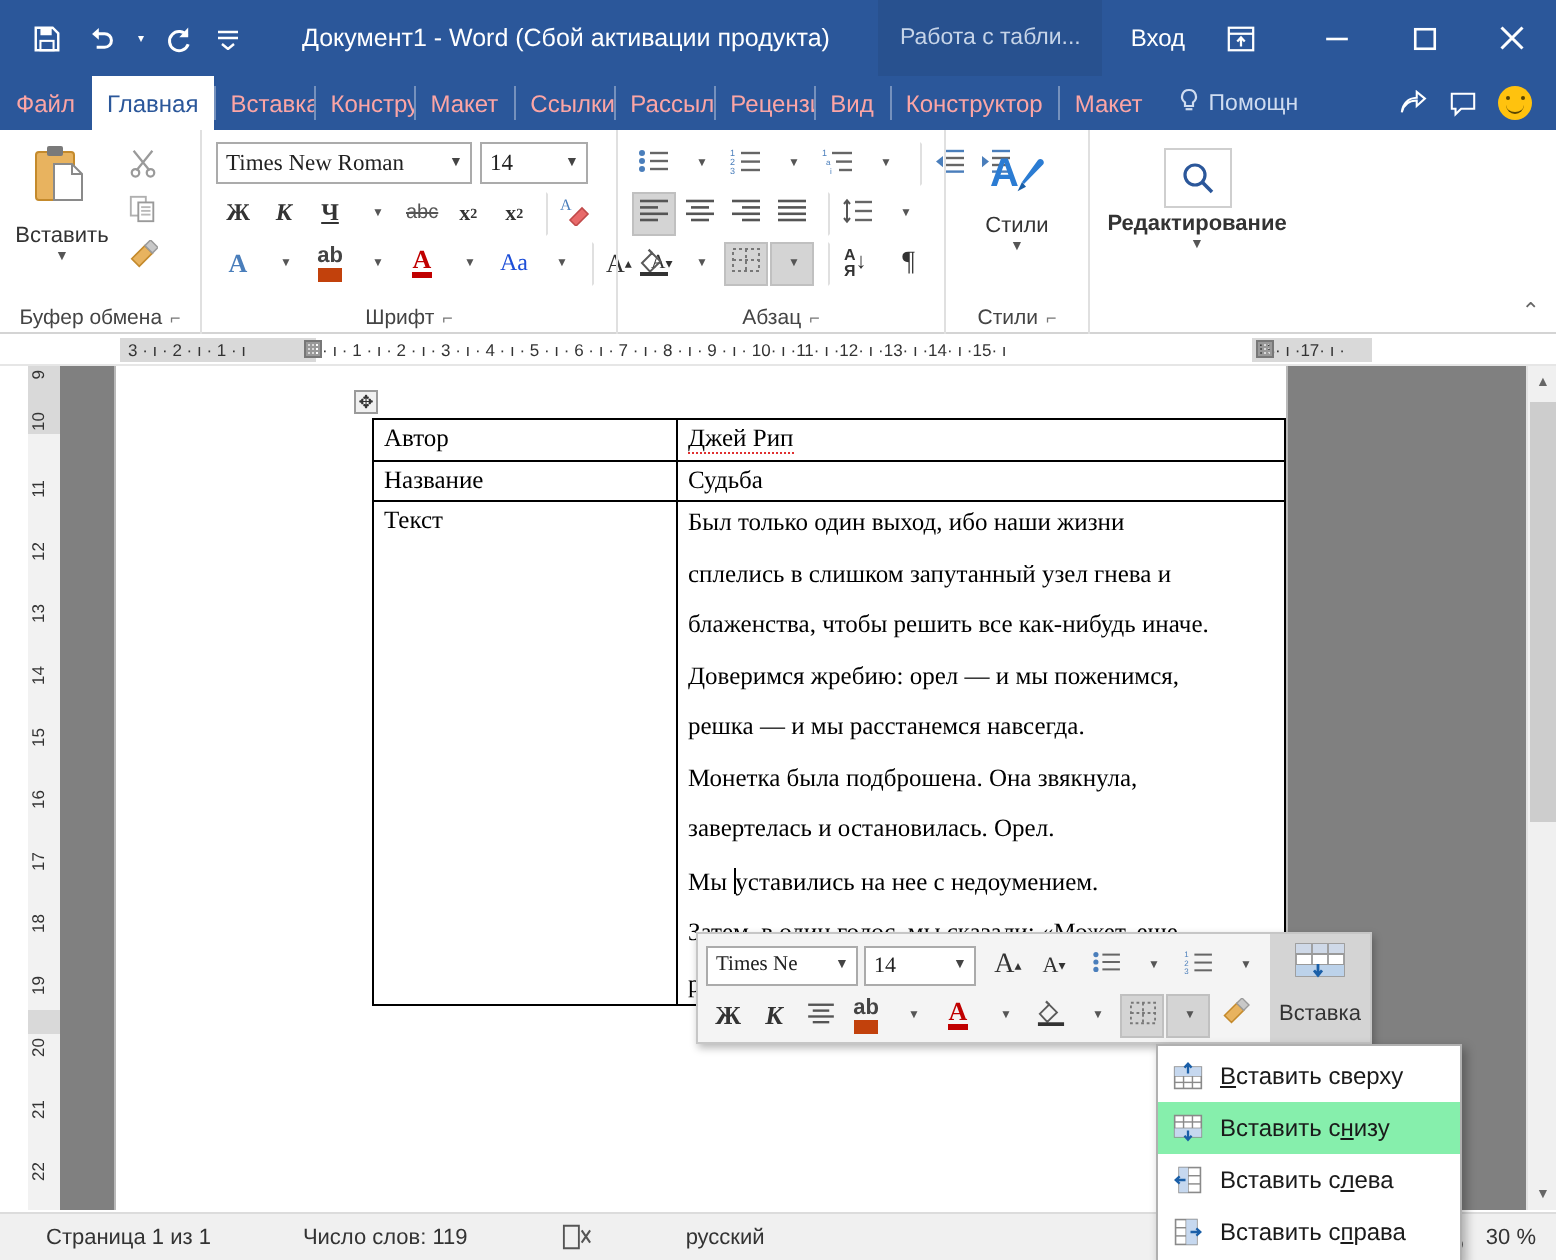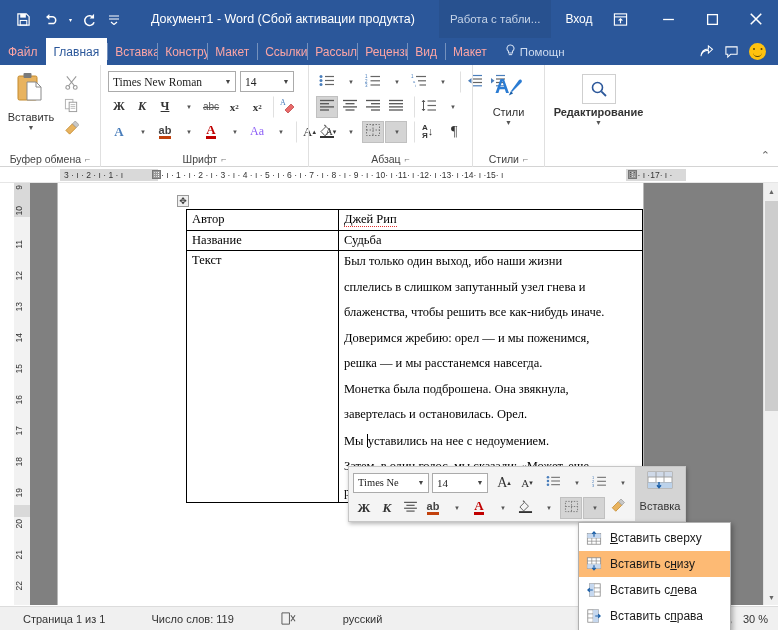--- a/index.html
+++ b/index.html
@@ -118,22 +118,22 @@
   .bold-i { font-weight: bold; font-family: "Liberation Serif", serif; }
   .ital-i { font-style: italic; font-weight: bold; font-family: "Liberation Serif", serif; }
   .und-i  { text-decoration: underline; font-weight: bold; font-family: "Liberation Serif", serif; }
   .strike-i { text-decoration: line-through; font-size: 10px; color: #555; }
   .sub-i, .sup-i { font-weight: bold; font-family: "Liberation Serif", serif; font-size: 11px; }
   .sub-i sub, .sup-i sup { font-size: 7px; font-weight: bold; }
 
   .biga { font-size: 13px; font-weight: bold; color: #3a5f8f; font-family: "Liberation Serif", serif; }
   .reda { color: #c00000; font-weight: bold; font-family: "Liberation Serif", serif; font-size: 13px;
           border-bottom: 3px solid #c00000; line-height: 12px; }
-  .hl-a { font-weight: bold; font-size: 11px; color: #444; border-bottom: 3px solid #c2410c; line-height: 11px; }
-  .aa-i { font-size: 12px; color: #8b5cf6; font-family: "Liberation Serif", serif; }
+  .hl-a { font-weight: bold; font-size: 11px; color: #444; border-bottom: 7px solid #c2410c; line-height: 11px; }
+  .aa-i { font-size: 12px; color: #1d4ed8; font-family: "Liberation Serif", serif; }
   .grow-a { font-size: 13px; color: #333; font-family: "Liberation Serif", serif; }
   .shrink-a { font-size: 10px; color: #333; font-family: "Liberation Serif", serif; }
 
   
   .styles-big {
     width: 58px; display: flex; flex-direction: column; align-items: center; font-size: 11px;
     color: #333; padding-top: 4px;
   }
   .edit-big {
     width: 78px; display: flex; flex-direction: column; align-items: center; font-size: 11px;
@@ -234,21 +234,21 @@
   
   .menu {
     position: absolute; left: 578px; top: 522px; width: 153px;
     background: #fff; border: 1px solid #b0b0b0; box-shadow: 2px 2px 5px rgba(0,0,0,0.3);
     padding: 2px 0; z-index: 30;
   }
   .menu-item {
     height: 26px; display: flex; align-items: center; gap: 7px; padding: 0 6px;
     font-size: 12px; color: #1a1a1a;
   }
-  .menu-item.hi { background: #fdba74; }
+  .menu-item.hi { background: #86efac; }
   .menu-ico { width: 18px; height: 18px; display: flex; align-items: center; justify-content: center; }
   .mnem { text-decoration: underline; }
 
   
   .statusbar {
     position: absolute; left: 0; top: 606px; width: 778px; height: 24px;
     background: #f0f0f0; border-top: 1px solid #dcdcdc;
     display: flex; align-items: center; font-size: 11px; color: #333;
   }
   .sb-item { padding: 0 23px; white-space: nowrap; display: flex; align-items: center; gap: 5px; }
@@ -330,20 +330,21 @@
   <div class="tabstrip">
     <div class="tab">Файл</div>
     <div class="tab active">Главная</div>
     <div class="tab clip">Вставка</div>
     <div class="tab clip">Констру</div>
     <div class="tab">Макет</div>
     <div class="tab clip">Ссылки</div>
     <div class="tab clip">Рассыл</div>
     <div class="tab clip">Рецензи</div>
     <div class="tab">Вид</div>
+    <div class="tab">Конструктор</div>
     <div class="tab clip">Макет</div>
     <div class="tab-help">
       <span>
         <svg width="11" height="13" viewBox="0 0 11 13">
             <path d="M5.5 1a3.4 3.4 0 0 1 2 6.2V9h-4V7.2A3.4 3.4 0 0 1 5.5 1z" fill="none" stroke="#cfdcf0" stroke-width="1.1"></path>
             <line x1="3.8" y1="10.6" x2="7.2" y2="10.6" stroke="#cfdcf0" stroke-width="1.1"></line>
           </svg>
       </span>
       <span>Помощн</span>
     </div>

